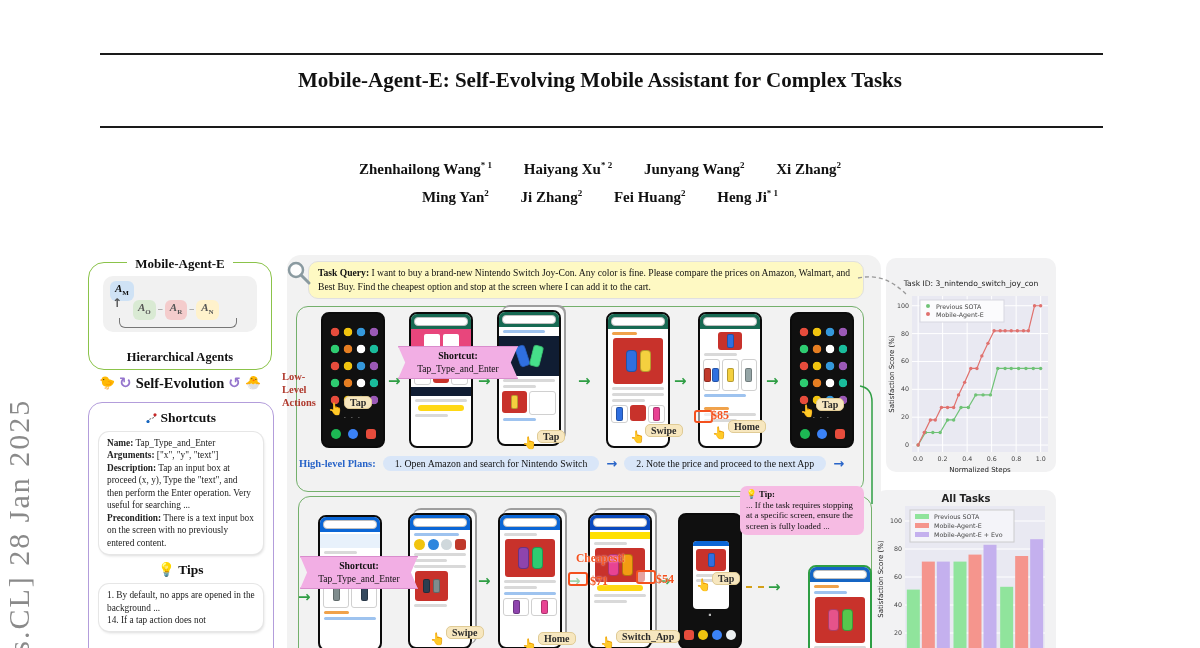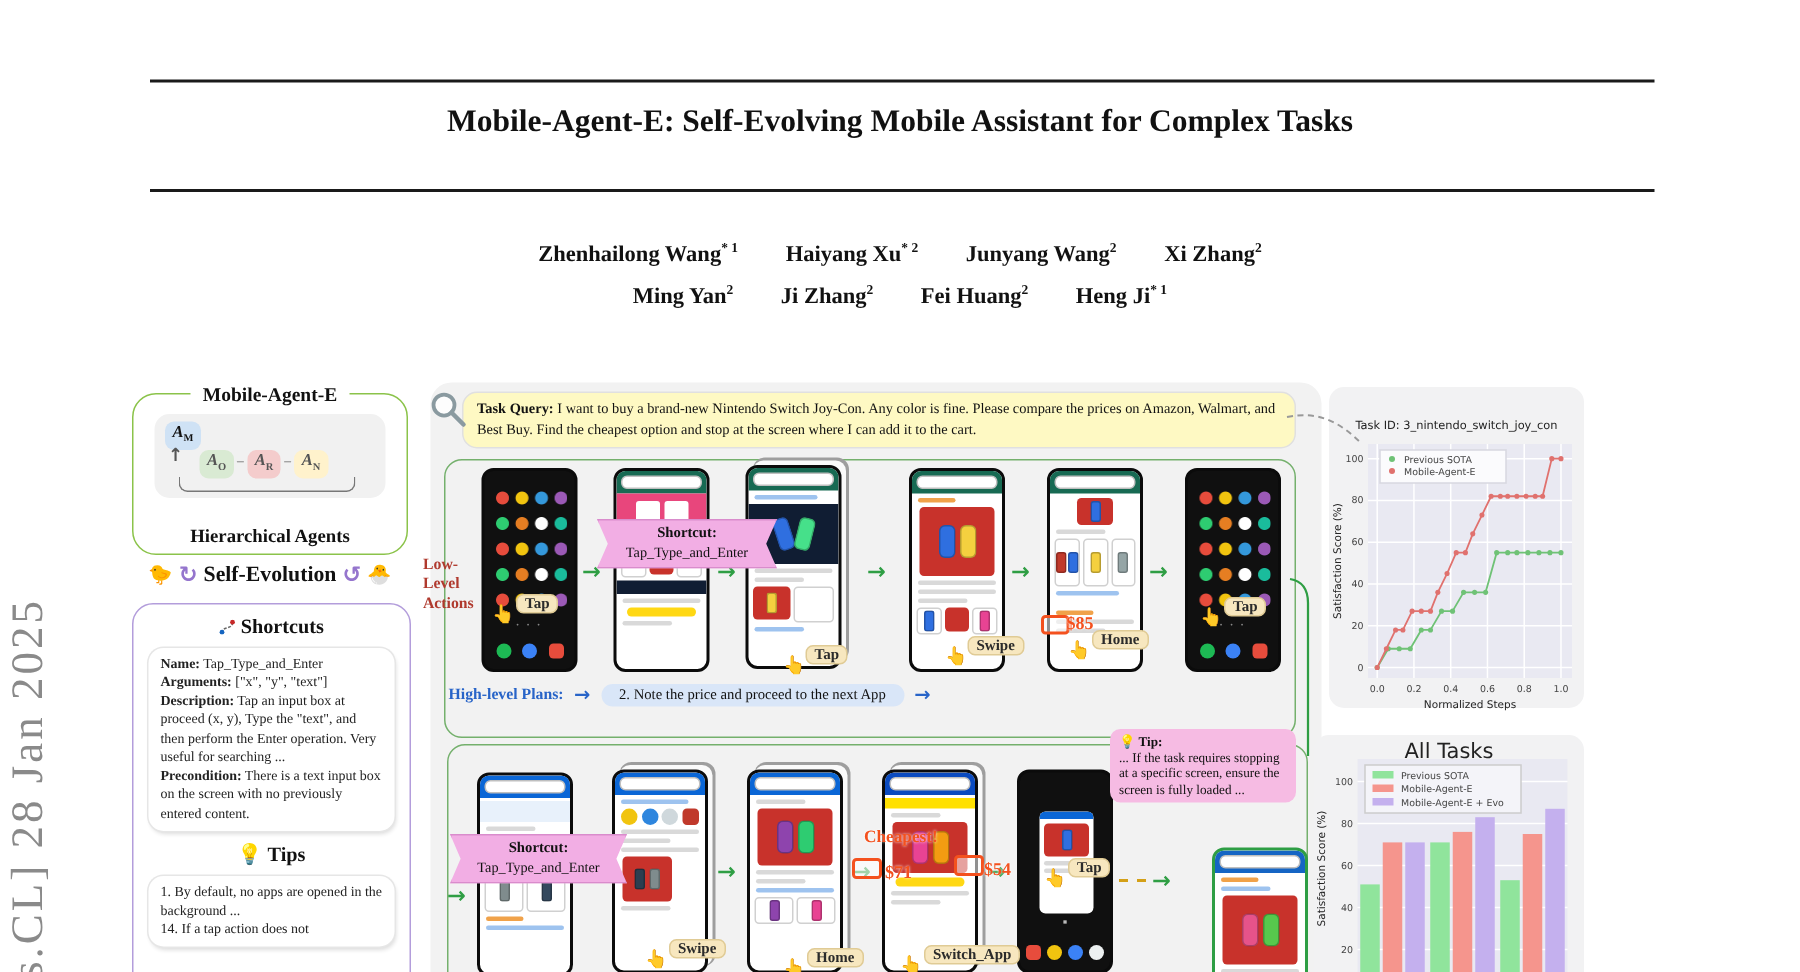--- a/index.html
+++ b/index.html
@@ -339,20 +339,21 @@
   <div class="pricebox" style="left:694px;top:410px;width:15px;height:9px;"></div>
   <span class="price" style="left:711px;top:408px;">$85</span>
   <span class="hand" style="left:712px;top:426px;">👆</span>
   <span class="alabel" style="left:728px;top:420px;">Home</span>
 
   <span class="hand" style="left:800px;top:404px;">👆</span>
   <span class="alabel" style="left:816px;top:398px;">Tap</span>
 
   <div class="plans">
     <span class="hl-label">High-level Plans:</span>
+    <span class="plan-pill">1. Open Amazon and search for Nintendo Switch</span>
     <span class="barrow">→</span>
     <span class="plan-pill">2. Note the price and proceed to the next App</span>
     <span class="barrow">→</span>
   </div>
 
   <svg class="overlay" style="left:858px;top:384px;" width="18" height="124">
     <path d="M2 2 Q14 4 14 18 L14 120" stroke="#2f9e44" stroke-width="1.5" fill="none"></path>
   </svg>
 
   <span class="garrow" style="left:298px;top:588px;">→</span>
@@ -577,21 +578,21 @@
         <circle cx="42" cy="16" r="2" fill="#6fc276"></circle>
         <text x="50" y="18.5" class="tick">Previous SOTA</text>
         <circle cx="42" cy="24" r="2" fill="#e0716e"></circle>
         <text x="50" y="26.5" class="tick">Mobile-Agent-E</text>
         <text x="94" y="182" text-anchor="middle" class="axlabel">Normalized Steps</text>
         <text text-anchor="middle" class="axlabel" transform="translate(8,84) rotate(-90)">Satisfaction Score (%)</text>
       </svg>
   </div>
 
   <div class="panel-b">
-    <div class="panel-title" style="top:3px;font-size:14px;">All Tasks</div>
+    <div class="panel-title" style="top:3px;font-size:10px;font-weight:bold;">All Tasks</div>
     <svg id="chart-bar" style="position:absolute;left:0;top:14px;" width="180" height="144">
         <rect x="29" y="2" width="140" height="142" fill="#e9e9f2"></rect>
         <line x1="29" y1="129" x2="169" y2="129" stroke="#fff" stroke-width="1"></line>
         <text x="26" y="131" text-anchor="end" class="tick">20</text>
         <line x1="29" y1="101" x2="169" y2="101" stroke="#fff" stroke-width="1"></line>
         <text x="26" y="103" text-anchor="end" class="tick">40</text>
         <line x1="29" y1="73" x2="169" y2="73" stroke="#fff" stroke-width="1"></line>
         <text x="26" y="75" text-anchor="end" class="tick">60</text>
         <line x1="29" y1="45" x2="169" y2="45" stroke="#fff" stroke-width="1"></line>
         <text x="26" y="47" text-anchor="end" class="tick">80</text>

